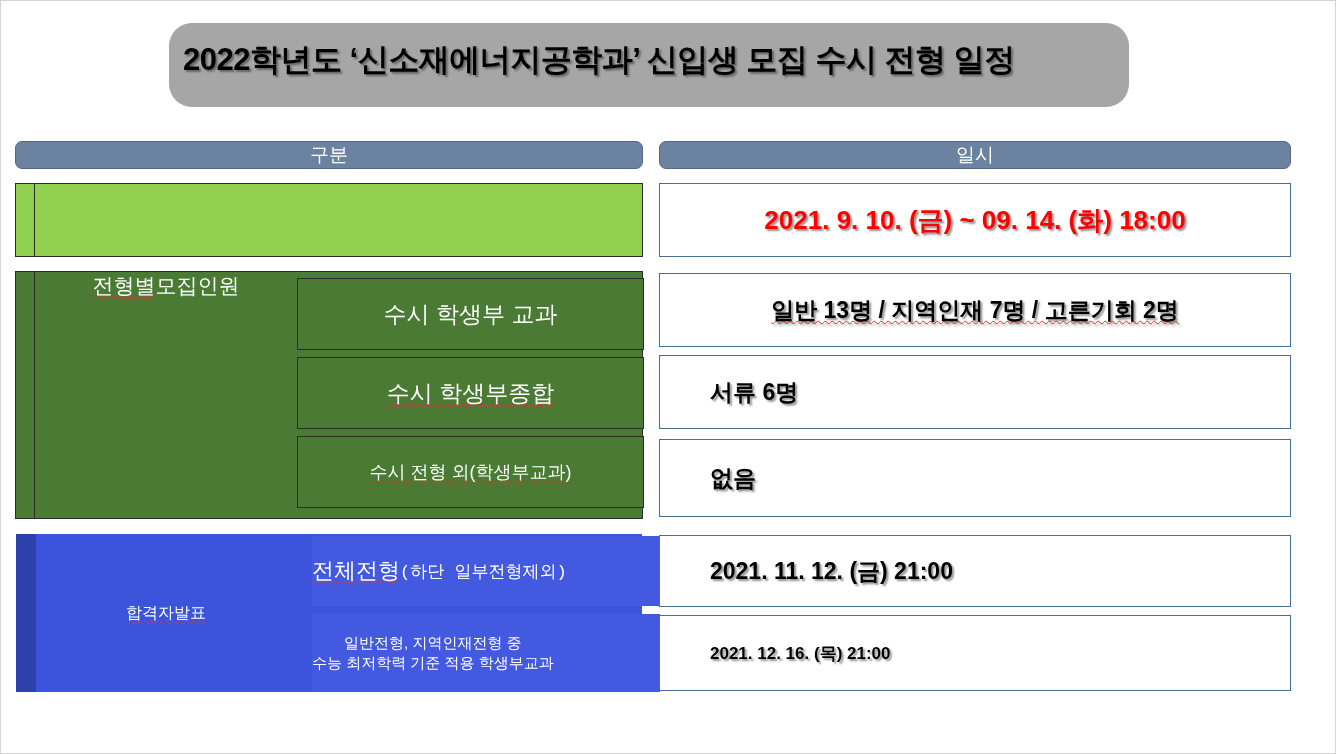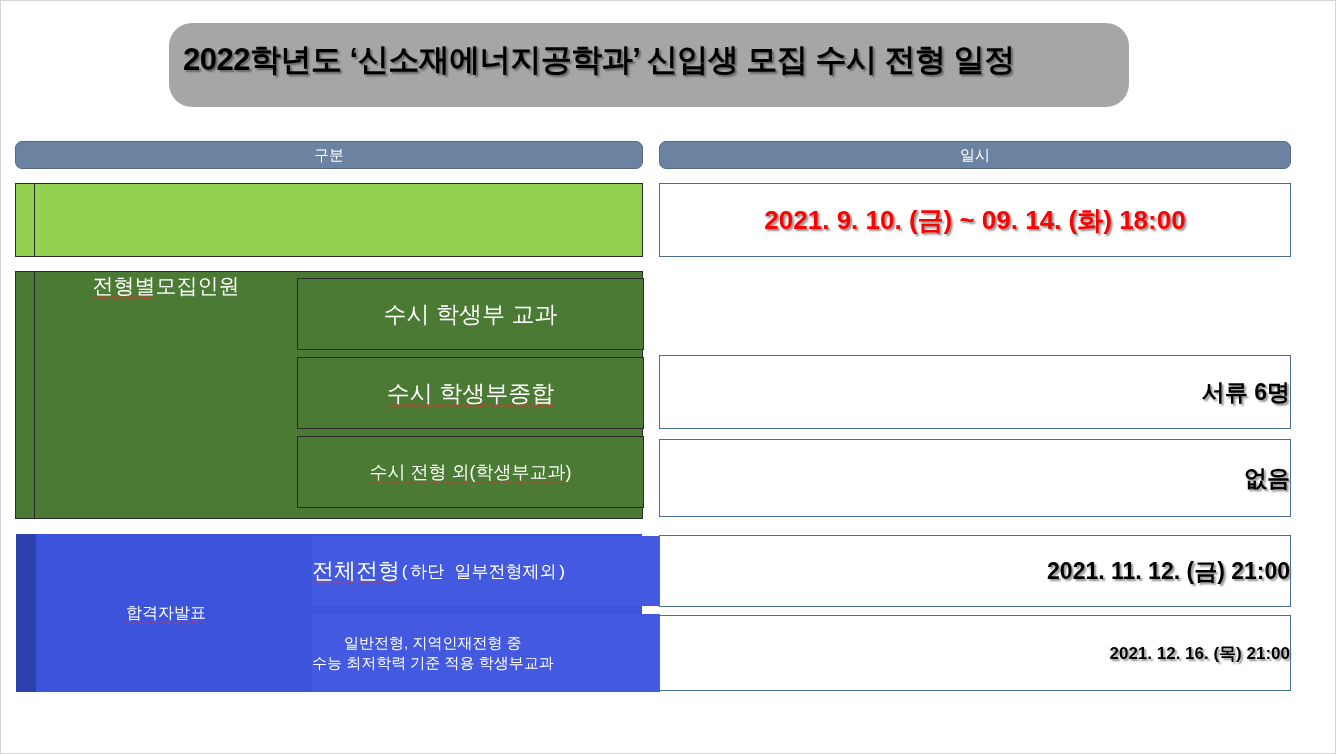--- a/index.html
+++ b/index.html
@@ -51,21 +51,21 @@
   .hdr {
     position: absolute;
     height: 28px;
     background: #6b82a0;
     border: 1px solid #56698a;
     border-radius: 7px;
     display: flex;
     align-items: center;
     justify-content: center;
     color: #ffffff;
-    font-size: 15px;
+    font-size: 19px;
     font-weight: normal;
   }
   .hdr-left  { left: 14px;  top: 140px; width: 628px; }
   .hdr-right { left: 658px; top: 140px; width: 632px; }
 
   
   .lcell {
     position: absolute;
     display: flex;
     align-items: center;
@@ -165,21 +165,21 @@
     left: 658px; width: 632px;
     background: #ffffff;
     border: 1px solid #4a6f96;
     display: flex;
     align-items: center;
     color: #000000;
     font-weight: bold;
     text-shadow: 2px 2px 2px rgba(120,120,120,0.8);
   }
   .dcell.center { justify-content: center; }
-  .dcell.left   { justify-content: flex-end; padding-left: 50px; }
+  .dcell.left   { justify-content: flex-start; padding-left: 50px; }
 
   .d1 { top: 182px; height: 74px; font-size: 26px; color: #ff0000; justify-content: center; }
   .d2 { top: 272px; height: 74px; font-size: 23px; }
   .d3 { top: 354px; height: 74px; font-size: 23px; }
   .d4 { top: 438px; height: 78px; font-size: 23px; }
   .d5 { top: 534px; height: 72px; font-size: 23px; }
   .d6 { top: 614px; height: 76px; font-size: 17px; }
 </style>
 </head>
 <body>
@@ -216,20 +216,23 @@
       <span>수시 학생부 교과</span>
     </div>
     <div class="sub2 sub2-b">
       <span class="sq">수시 학생부종합</span>
     </div>
     <div class="sub2 sub2-c">
       <span class="sq">수시 전형 외(학생부교과)</span>
     </div>
   </div>
 
+  <div class="dcell d2 center">
+    <span class="sq">일반 13명 / 지역인재 7명 / 고른기회 2명</span>
+  </div>
   <div class="dcell d3 left">
     <span>서류 6명</span>
   </div>
   <div class="dcell d4 left">
     <span>없음</span>
   </div>
 
   <div class="block3">
     <span class="strip"></span>
     <div class="maincat">

